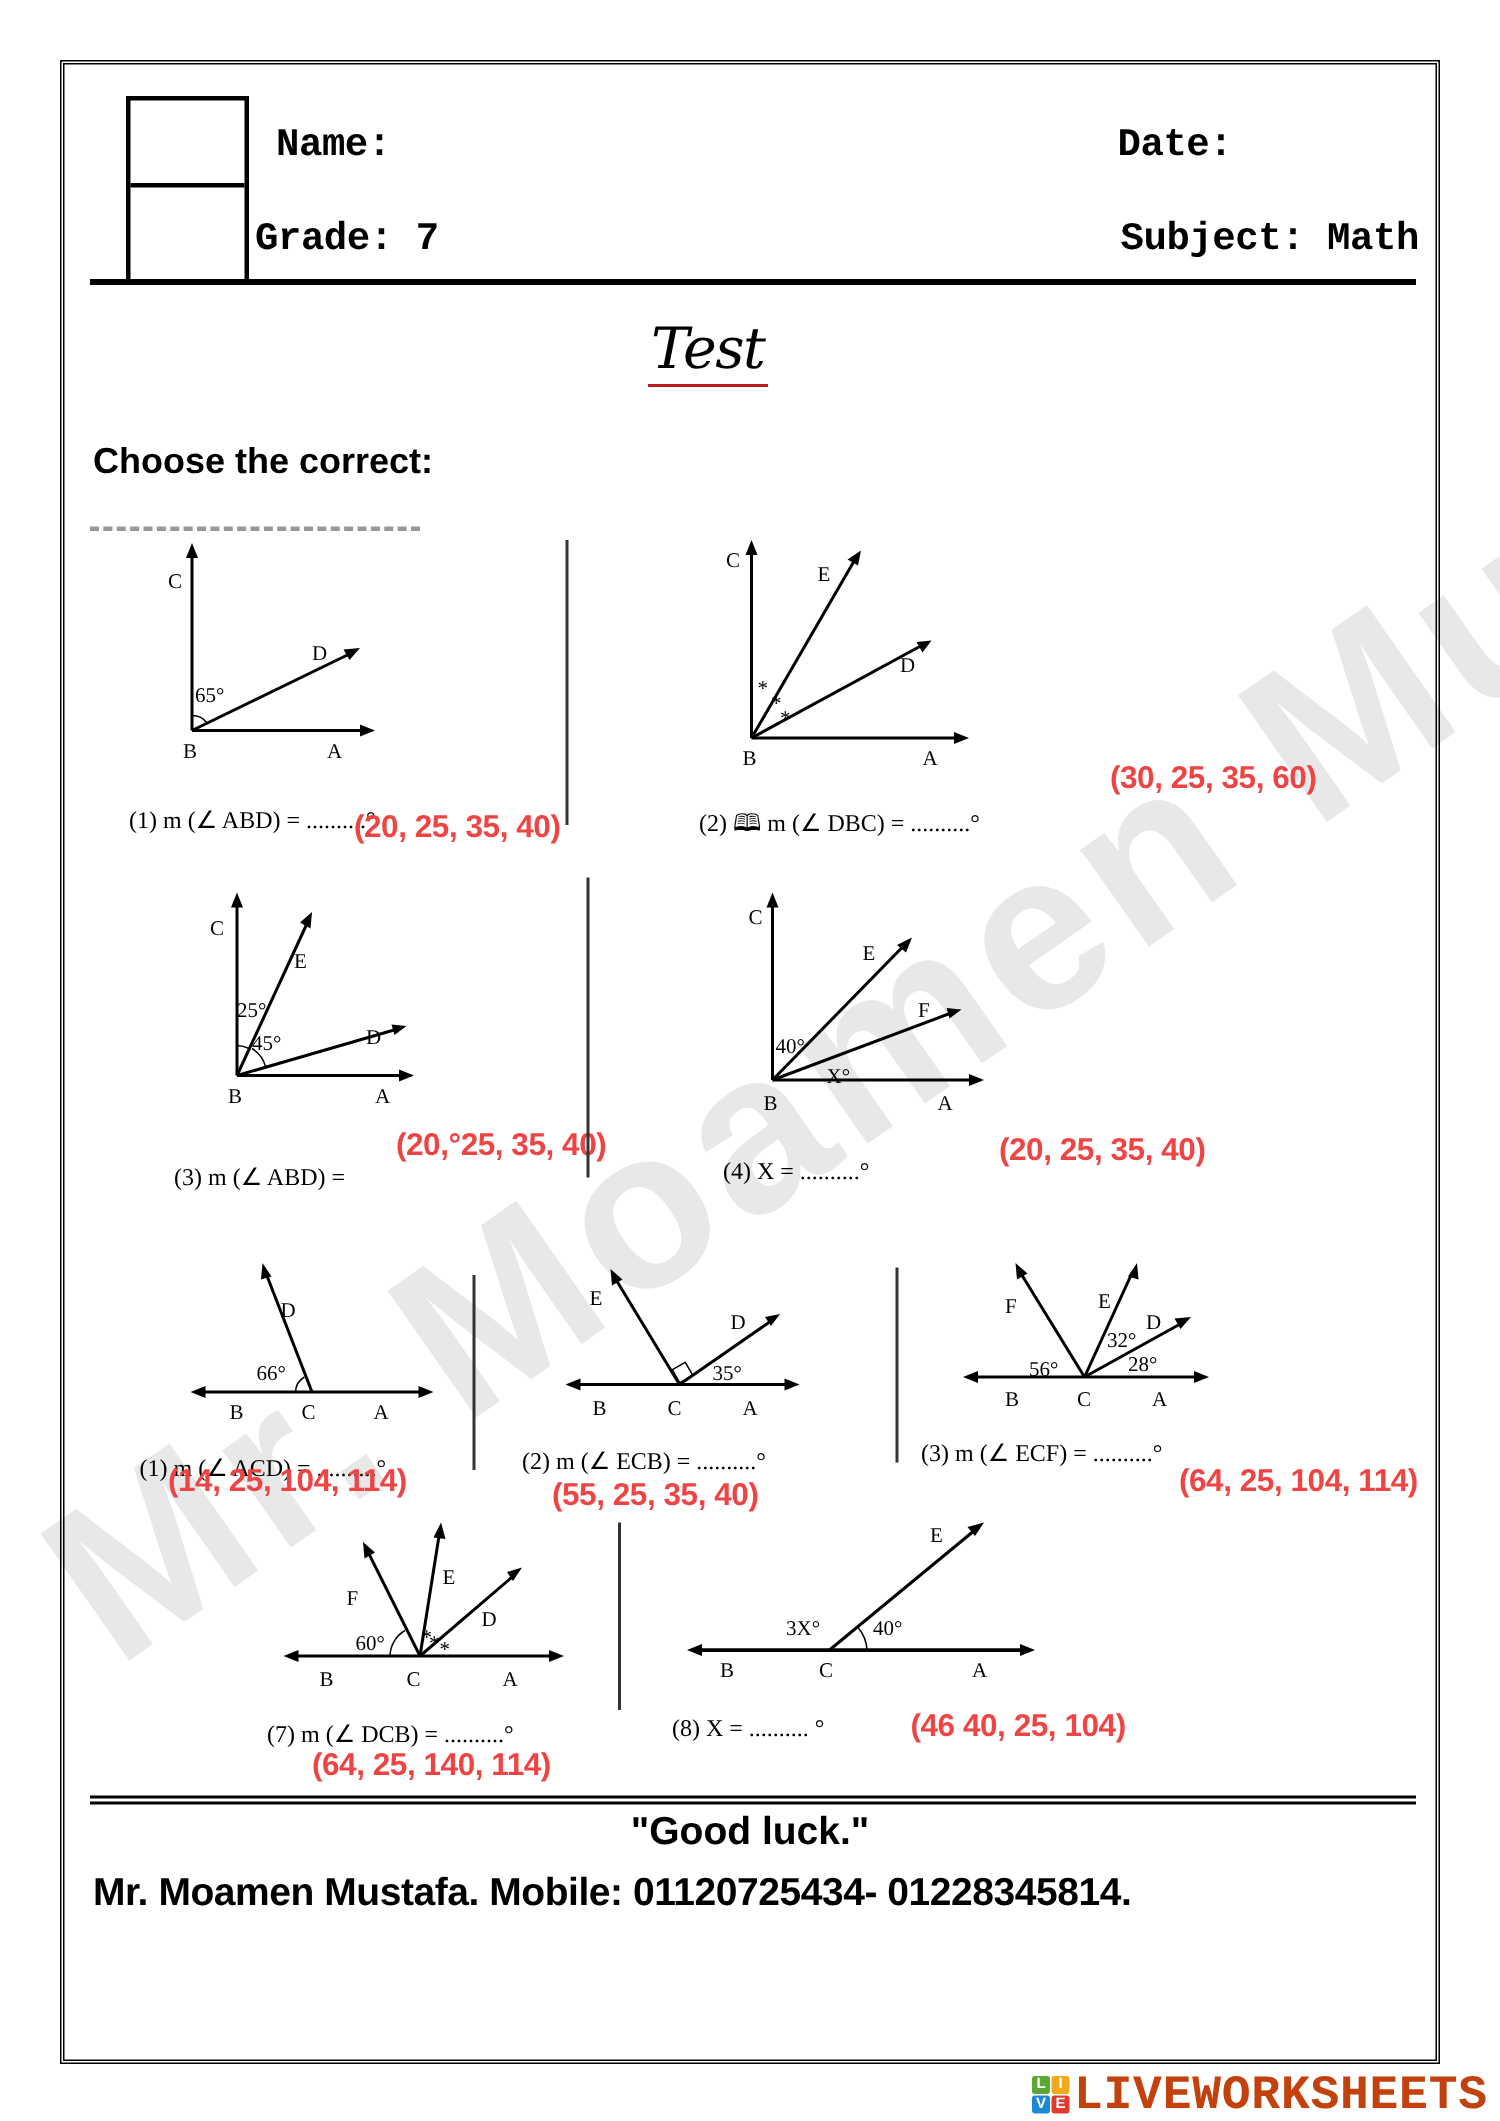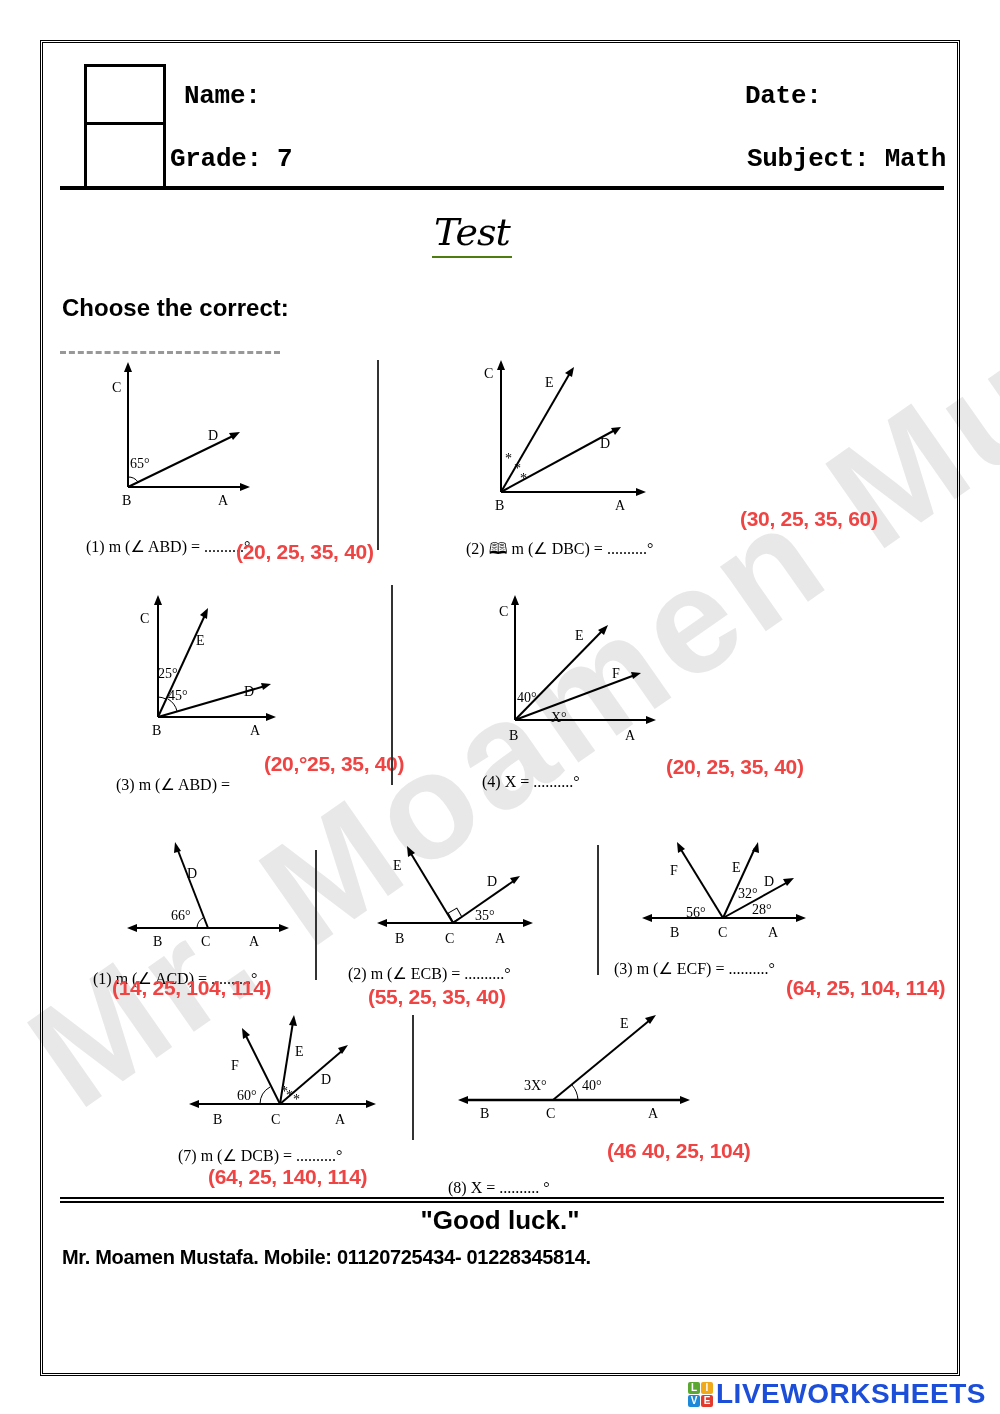--- a/index.html
+++ b/index.html
@@ -3,34 +3,34 @@
 <meta charset="utf-8">
 <style>
   html, body { margin:0; padding:0; background:#fff; }
   body { width:1000px; height:1414px; position:relative; overflow:hidden; font-family:"Liberation Sans", sans-serif; color:#000; }
   .page-border { position:absolute; left:40px; top:40px; width:914px; height:1330px; border:3px double #000; }
   .abs { position:absolute; }
   .hdr { font-family:Liberation Mono, monospace; font-weight:bold; font-size:26px; letter-spacing:-0.3px; }
   .boxes { position:absolute; left:84px; top:64px; width:76px; height:120px; border:3px solid #000; }
   .boxes .mid { position:absolute; left:0; right:0; top:55px; height:3px; background:#000; }
   .rule { position:absolute; background:#000; }
-  .title { position:absolute; left:432px; top:208px; font-family:"DejaVu Serif", serif; font-style:italic; font-size:38px; letter-spacing:-1px; border-bottom:2px solid #4d7c0f; line-height:48px; padding:0 2px; }
+  .title { position:absolute; left:432px; top:208px; font-family:"DejaVu Serif", serif; font-style:italic; font-size:38px; letter-spacing:-1px; border-bottom:2px solid #b91c1c; line-height:48px; padding:0 2px; }
   .instr { position:absolute; left:62px; top:294px; font-weight:bold; font-size:24px; }
   .answer { position:absolute; color:#ef4444; font-weight:bold; font-size:21px; white-space:nowrap; letter-spacing:-0.3px; }
   .qlabel { position:absolute; font-family:"Liberation Serif", serif; font-size:16px; white-space:nowrap;margin-top:11px; }
   .vline { position:absolute; width:2px; background:#333; }
   svg.fig { position:absolute; overflow:visible; }
   svg.fig text { font-family:"Liberation Serif", serif; font-size:14px; fill:#000; }
   .foot1 { position:absolute; left:0; width:1000px; top:1205px; text-align:center; font-weight:bold; font-size:26px; }
-  .foot2 { position:absolute; left:62px; top:1246px; font-weight:bold; font-size:20px; white-space:nowrap; letter-spacing:-0.3px; }
+  .foot2 { position:absolute; left:62px; top:1246px; font-weight:bold; font-size:26px; white-space:nowrap; letter-spacing:-0.3px; }
   .watermark { position:absolute; left:-60px; top:640px; width:1200px; transform:rotate(-35deg); transform-origin:center; font-weight:bold; font-size:150px; color:rgba(150,150,150,0.22); white-space:nowrap; pointer-events:none; letter-spacing:6px; }
   .brand { position:absolute; left:688px; top:1378px; display:flex; align-items:center; gap:3px; }
   .brand-logo { display:grid; grid-template-columns:12px 12px; grid-template-rows:12px 12px; gap:1px; }
   .brand-logo span { font-size:10px; font-weight:bold; color:#fff; text-align:center; line-height:12px; border-radius:2px; }
-  .brand-text { font-weight:bold; font-size:28px; color:#1d4ed8; letter-spacing:0.5px; }
+  .brand-text { font-weight:bold; font-size:32px; color:#c2410c; letter-spacing:0.5px;font-family:Liberation Mono, monospace; }
   .topscrap { position:absolute; left:60px; top:351px; width:220px; height:5px; border-top:3px dashed #444; opacity:0.55; }
 </style>
 </head>
 <body>
 
 <div class="watermark">Mr. Moamen Mustafa.</div>
 
 <div class="page-border"></div>
 
 <div class="boxes">
@@ -221,21 +221,21 @@
   <line x1="95" y1="90" x2="192" y2="10" stroke="#000" stroke-width="2"></line>
   <polygon points="198,5 187,8 192,14" fill="#000"></polygon>
   <path d="M120,90 A25,25 0 0 0 114,75" fill="none" stroke="#000"></path>
   <text x="162" y="18">E</text>
     <text x="66" y="80">3X°</text>
     <text x="124" y="80">40°</text>
   <text x="22" y="108">B</text>
     <text x="88" y="108">C</text>
     <text x="190" y="108">A</text>
 </svg>
-<div class="qlabel" style="left:448px;top:1168px;">(8) X = .......... °</div>
+<div class="qlabel" style="left:448px;top:1133px;">(8) X = .......... °</div>
 <div class="answer" style="left:607px;top:1139px;">(46 40, 25, 104)</div>
 
 <div class="rule" style="left:60px;top:1197px;width:884px;height:2px;"></div>
 <div class="rule" style="left:60px;top:1201px;width:884px;height:2px;"></div>
 <div class="foot1">"Good luck."</div>
 <div class="foot2">Mr. Moamen Mustafa.    Mobile: 01120725434- 01228345814.</div>
 
 <div class="brand">
   <div class="brand-logo">
     <span style="background:#5aa832">L</span>

